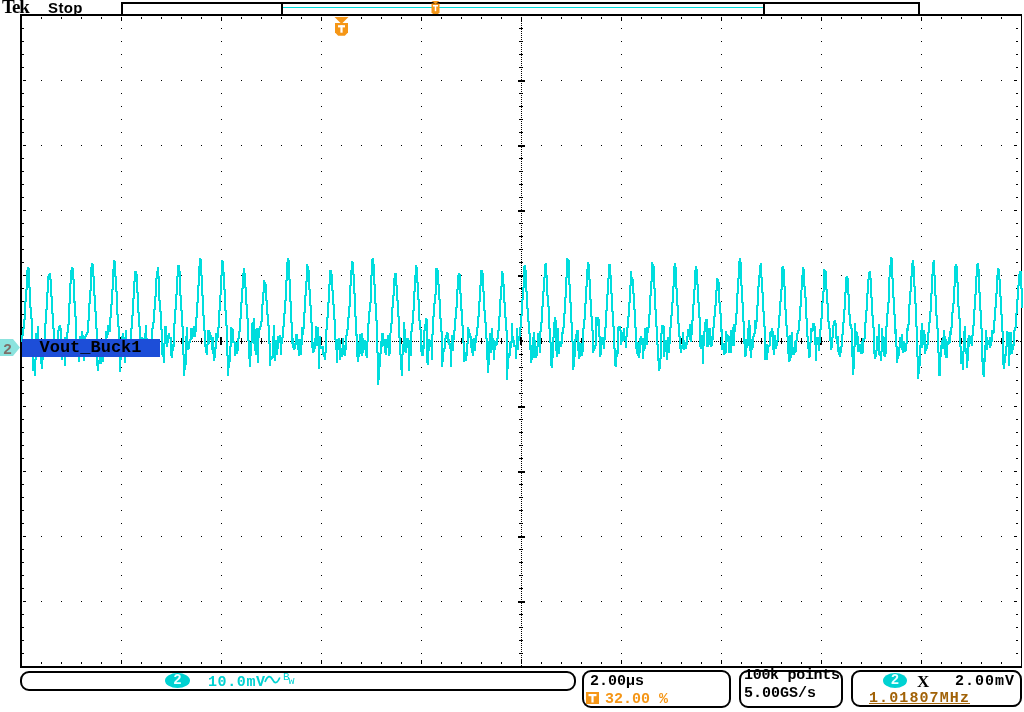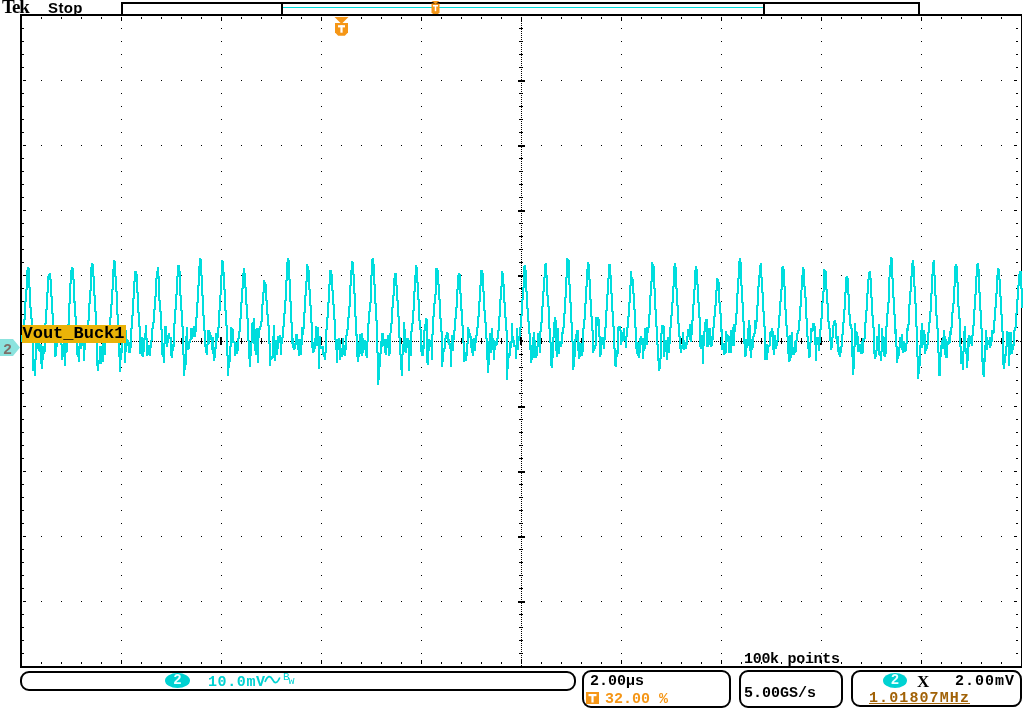--- a/index.html
+++ b/index.html
@@ -40,21 +40,21 @@
   <path d="M0.5 0h14l-7 7z" fill="#f59616"></path>
   <path d="M1 6h13v9.5l-3.2 3.2H4.2L1 15.5z" fill="#f59616"></path>
   <rect x="4" y="8.2" width="7" height="2.2" fill="#fff"></rect>
   <rect x="6.4" y="8.2" width="2.2" height="7.5" fill="#fff"></rect>
 </svg>
 
 <svg class="abs" style="left:0;top:338px" width="21" height="20">
   <path d="M0 1h13l7 8.5L13 18H0z" fill="#8ce3de"></path>
   <text x="3" y="15.5" font-family="Liberation Mono" font-weight="bold" font-size="15" fill="#7d6f68">2</text>
 </svg>
-<div class="abs" style="left:21.5px;top:325px;background:#eab308;padding:0 1px;">
+<div class="abs" style="left:21.5px;top:339px;background:#1d4ed8;padding:0 18px;">
   <span style="font-family:'Liberation Mono',monospace;font-weight:bold;font-size:17px;line-height:17px;color:#000;">Vout_Buck1</span>
 </div>
 
 <div class="box" style="left:20px;top:671px;width:556px;height:20px;"></div>
 <div class="oval" style="left:165px;top:673px;width:25px;height:15px;font-size:14px;line-height:15px;">2</div>
 <div class="abs t" style="left:208px;top:675px;color:#00d2d2;letter-spacing:0.6px;">10.0mV</div>
 <svg class="abs" style="left:264px;top:674px" width="18" height="13">
   <path d="M1 8 Q4.8 -1.5 8.5 5.5 Q12 12.5 15.8 3.5" stroke="#00d2d2" stroke-width="1.7" fill="none"></path>
 </svg>
 <div class="abs" style="left:283px;top:671px;color:#00d2d2;font-weight:normal;font-size:11px;font-family:'Liberation Mono',monospace;">B<span style="font-size:10px;vertical-align:-4px;margin-left:-1px;">w</span></div>
@@ -63,19 +63,19 @@
 <div class="abs t" style="left:590px;top:674px;color:#000;">2.00µs</div>
 <svg class="abs" style="left:585px;top:691px" width="15" height="14">
   <rect x="1" y="1" width="13" height="12" fill="#f59616"></rect>
   <rect x="3.5" y="3" width="8" height="2.2" fill="#fff"></rect>
   <rect x="6.4" y="3" width="2.2" height="8.5" fill="#fff"></rect>
 </svg>
 <div class="abs t" style="left:605px;top:692px;color:#f59616;">32.00 %</div>
 
 <div class="box" style="left:739px;top:670px;width:104px;height:38px;"></div>
 <div class="abs t" style="left:744px;top:674px;color:#000;margin-top:12px;">5.00GS/s</div>
-<div class="abs t" style="left:744px;top:652px;color:#000;letter-spacing:-0.3px;">100k points</div>
+<div class="abs t" style="left:744px;top:668px;color:#000;letter-spacing:-0.3px;">100k points</div>
 
 <div class="box" style="left:851px;top:670px;width:171px;height:37px;"></div>
 <div class="oval" style="left:883px;top:672.5px;width:24px;height:15px;font-size:14px;line-height:15px;">2</div>
 <div class="abs" style="left:917px;top:672px;color:#000;font-family:'Liberation Serif',serif;font-weight:bold;font-size:17px;">X</div>
 <div class="abs t" style="left:955px;top:674px;color:#000;letter-spacing:1px;">2.00mV</div>
 <div class="abs t" style="left:869px;top:691px;color:#a16207;letter-spacing:1.1px;text-decoration:underline;">1.01807MHz</div>
 
 </body></html>

